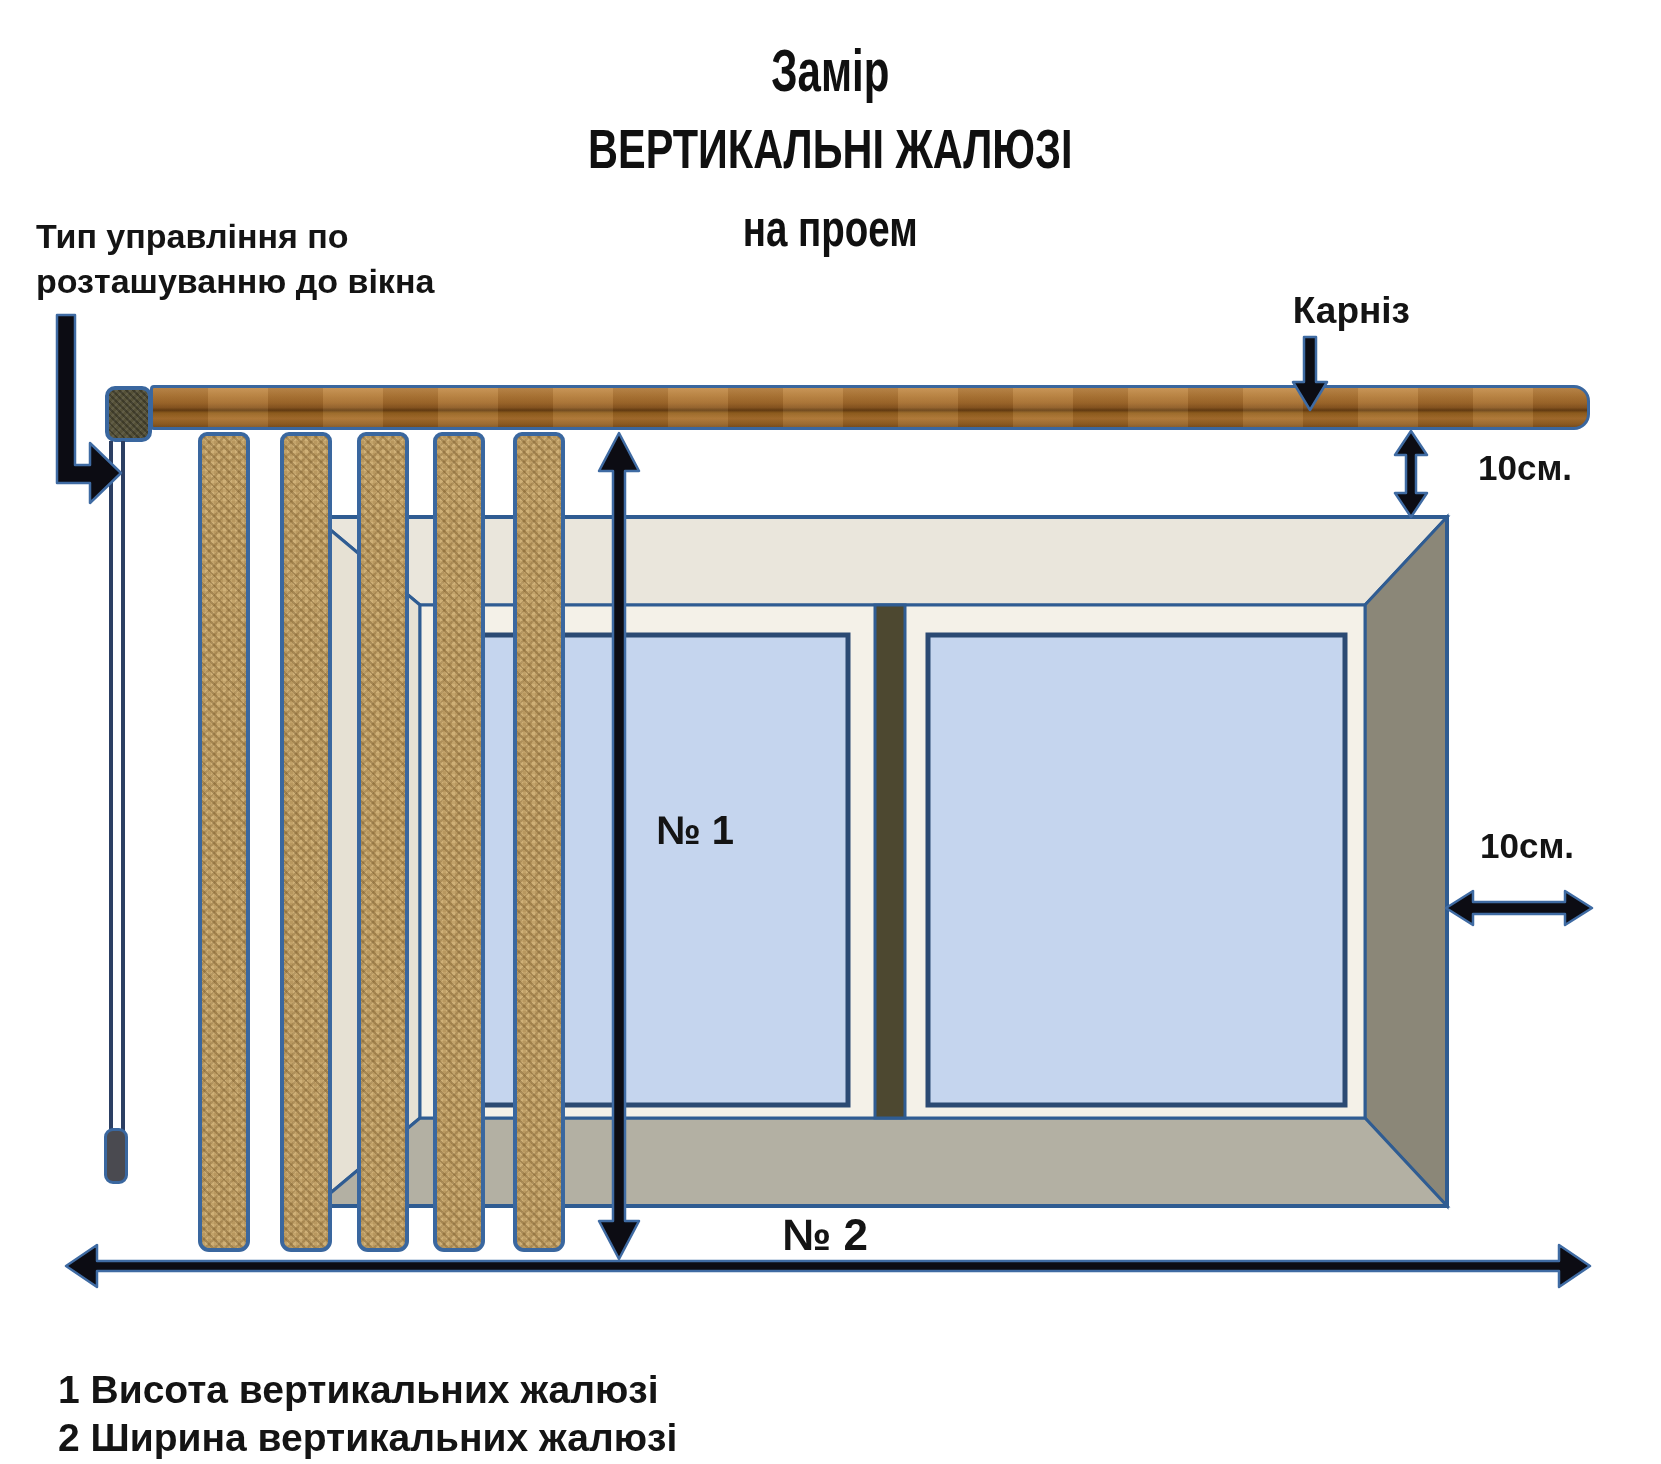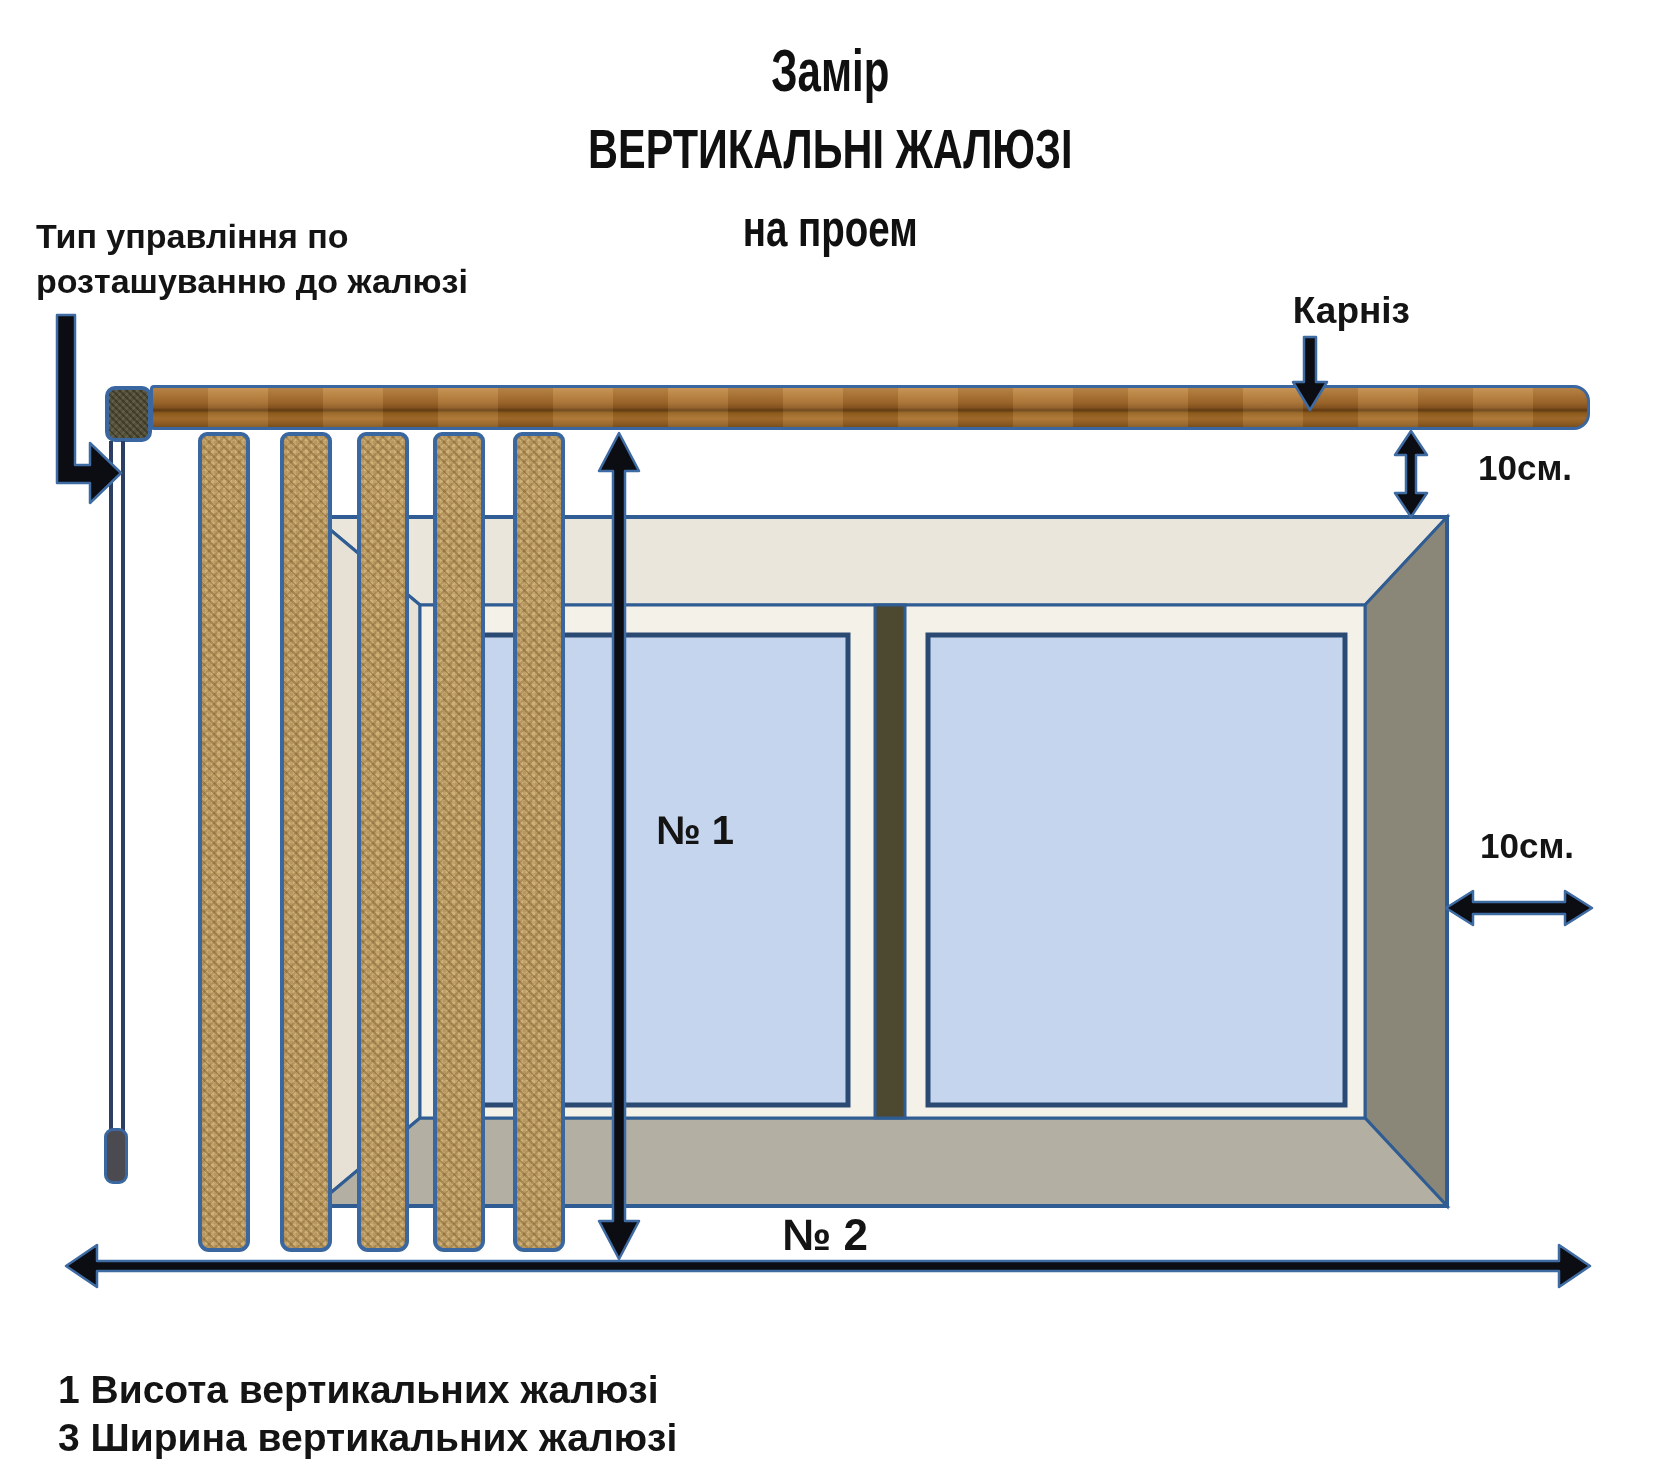--- a/index.html
+++ b/index.html
@@ -101,25 +101,25 @@
     <g fill="#0c0c13" stroke="#3f6ba3" stroke-width="2.5" stroke-linejoin="round">
       <path d="M57,315 H75 V465 H90 V443 L121,473 L90,503 V483 H57 Z"></path>
       <path d="M1304,337 H1316 V382 H1327 L1310,410 L1293,382 H1304 Z"></path>
       <path d="M619,433 L639,471 H625 V1221 H639 L619,1259 L599,1221 H613 V471 H599 Z"></path>
       <path d="M66,1266 L97,1245 V1261 H1559 V1245 L1590,1266 L1559,1287 V1271 H97 V1287 Z"></path>
       <path d="M1411,431 L1427,455 H1416 V493 H1427 L1411,517 L1395,493 H1406 V455 H1395 Z"></path>
       <path d="M1446,908 L1473,891 V902 H1565 V891 L1592,908 L1565,925 V914 H1473 V925 Z"></path>
     </g>
   </svg>
 
-  <div class="control-label">Тип управління по розташуванню до жалюзі</div>
+  <div class="control-label">Тип управління по розташуванню до вікна</div>
   <div class="karniz-label">Карніз</div>
   <div class="gap-top-label">10см.</div>
   <div class="gap-side-label">10см.</div>
   <div class="m1-label">№ 1</div>
   <div class="m2-label">№ 2</div>
 
   <div class="legend">
     <div>1 Висота вертикальних жалюзі</div>
-    <div>3 Ширина вертикальних жалюзі</div>
+    <div>2 Ширина вертикальних жалюзі</div>
   </div>
 
 </div>
 
 </body></html>

